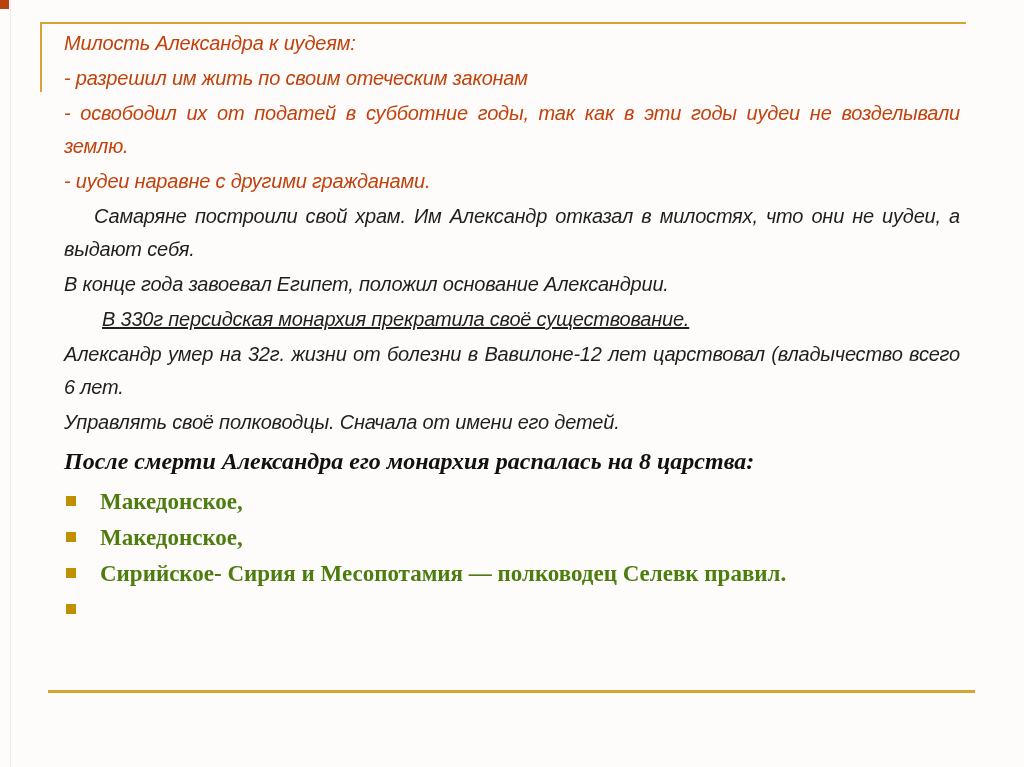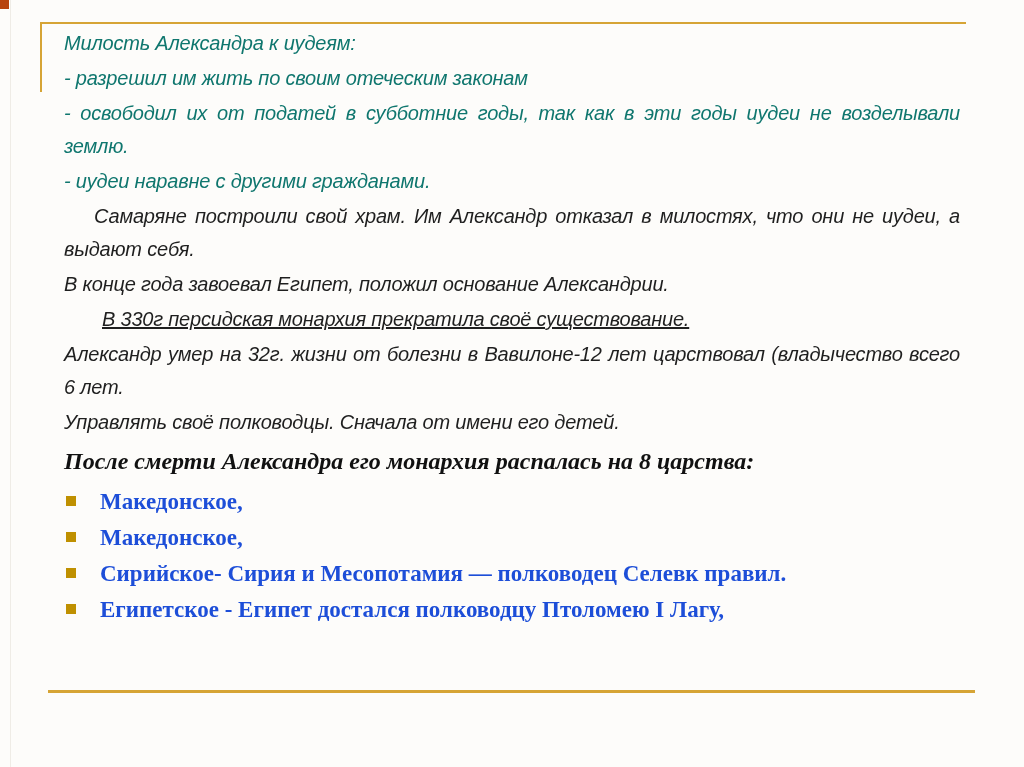--- a/index.html
+++ b/index.html
@@ -58,21 +58,21 @@
     margin: 0 0 2px 0;
   }
   .sans {
     font-family: "Liberation Sans", sans-serif;
     font-size: 20px;
     line-height: 33px;
     letter-spacing: -0.2px;
     color: #1f1f1f;
     font-style: italic;
   }
-  .green   { color: #0f766e; }
+  .green   { color: #c2410c; }
   .italic  { font-style: italic; }
   .justify { text-align: justify; }
   .indent-first { text-indent: 30px; }
   .underline-para {
     padding-left: 38px;
     text-decoration: underline;
   }
 
   .serif-heading {
     font-family: "Liberation Serif", serif;
@@ -89,21 +89,21 @@
     margin: 0;
     padding: 0;
   }
   ul.kingdoms li {
     position: relative;
     padding-left: 36px;
     font-family: "Liberation Serif", serif;
     font-weight: bold;
     font-size: 23px;
     line-height: 36px;
-    color: #1d4ed8;
+    color: #4d7c0f;
   }
   ul.kingdoms li .bullet {
     position: absolute;
     left: 2px;
     top: 12px;
     width: 10px;
     height: 10px;
     background: #bf9000;
   }
 
@@ -154,18 +154,17 @@
     <li>
       <span class="bullet"></span>
       <span>Македонское,</span>
     </li>
     <li>
       <span class="bullet"></span>
       <span>Сирийское- Сирия и Месопотамия — полководец Селевк правил.</span>
     </li>
     <li>
       <span class="bullet"></span>
-      <span>Египетское - Египет достался полководцу Птоломею I Лагу,</span>
     </li>
   </ul>
 
 
 </div>
 
 </body></html>

